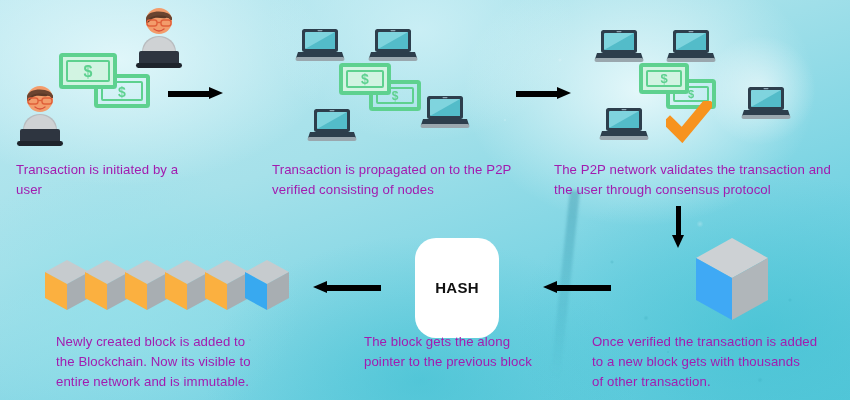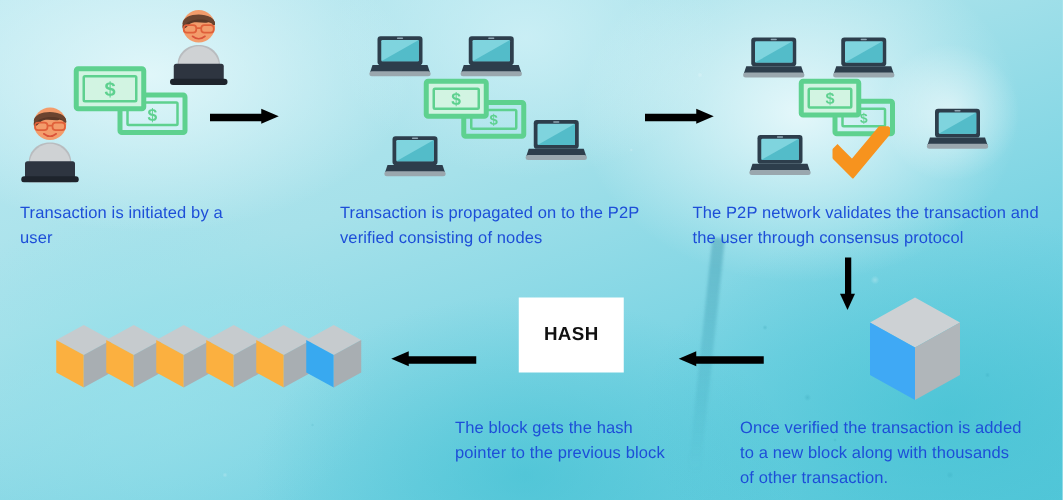--- a/index.html
+++ b/index.html
@@ -49,21 +49,21 @@
     border-radius:50%;
     background:radial-gradient(circle, rgba(255,255,255,.55), rgba(255,255,255,0) 65%);
   }
 
   
   .node { position:absolute; }
   .caption {
     position:absolute;
     font-size:13.2px;
     line-height:20px;
-    color:#1d4ed8;
+    color:#a21caf;
     letter-spacing:.1px;
     white-space:pre-line;
   }
 
   
   .arrow-h { position:absolute; height:12px; }
   .arrow-h .shaft {
     position:absolute; left:0; top:3.5px; height:6px; background:#000;
   }
   .arrow-h .head {
@@ -320,33 +320,33 @@
     <div>
       <svg viewBox="0 0 80 86" width="80" height="86">
         <path d="M40 2 L76 22 L40 42 L4 22Z" fill="#cdd1d4"></path>
         <path d="M4 22 L40 42 L40 84 L4 64Z" fill="#3fa9f5"></path>
         <path d="M76 22 L40 42 L40 84 L76 64Z" fill="#b0b6ba"></path>
       </svg>
     </div>
   </div>
 
   <div class="caption" style="left:592px;top:332px;width:258px;">Once verified the transaction is added
-to a new block along with thousands
+to a new block gets with thousands
 of other transaction.</div>
 
   <div class="arrow-h left" style="left:543px;top:281px;width:68px;">
     <div class="head"></div>
     <div class="shaft"></div>
   </div>
 
-  <div class="hash-box" style="left:415px;top:238px;width:84px;height:60px;">
+  <div class="hash-box" style="left:415px;top:238px;width:84px;height:100px;border-radius:21px;">
     <span>HASH</span>
   </div>
 
-  <div class="caption" style="left:364px;top:332px;width:210px;">The block gets the hash
+  <div class="caption" style="left:364px;top:332px;width:210px;">The block gets the along
 pointer to the previous block</div>
 
   <div class="arrow-h left" style="left:313px;top:281px;width:68px;">
     <div class="head"></div>
     <div class="shaft"></div>
   </div>
 
   <div class="chain" style="left:42px;top:252px;width:250px;height:64px;">
     <svg viewBox="0 0 250 64" width="250" height="64">
 
@@ -381,14 +381,17 @@
       </g>
 
       <g>
         <path d="M203 20 L225 8 L247 20 L225 32Z" fill="#c6cbce"></path>
         <path d="M203 20 L225 32 L225 58 L203 46Z" fill="#38a9f0"></path>
         <path d="M247 20 L225 32 L225 58 L247 46Z" fill="#a8aeb2"></path>
       </g>
     </svg>
   </div>
 
+  <div class="caption" style="left:56px;top:332px;width:250px;">Newly created block is added to
+the Blockchain. Now its visible to
+entire network and is immutable.</div>
 
 </div>
 
 </body></html>

